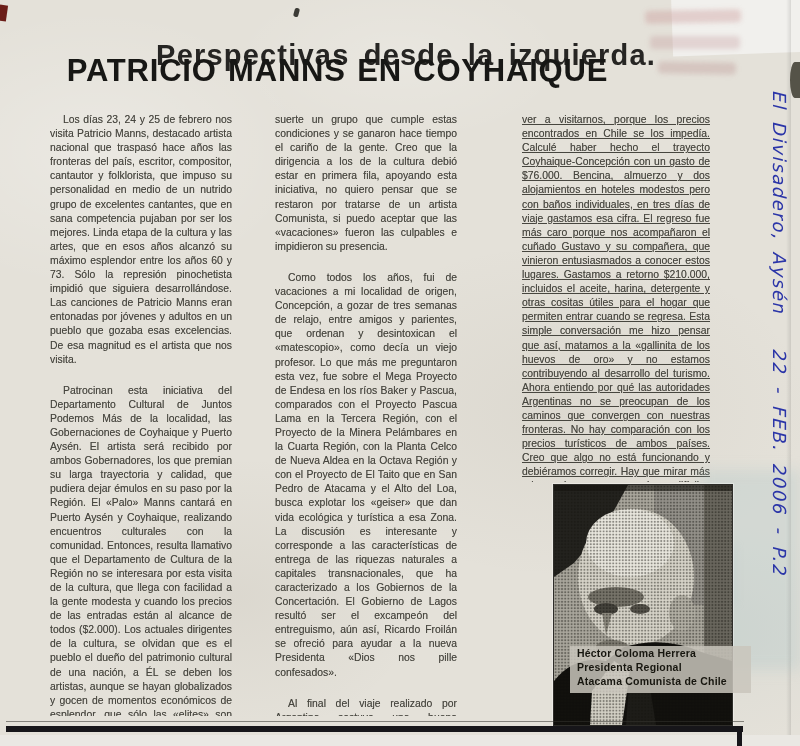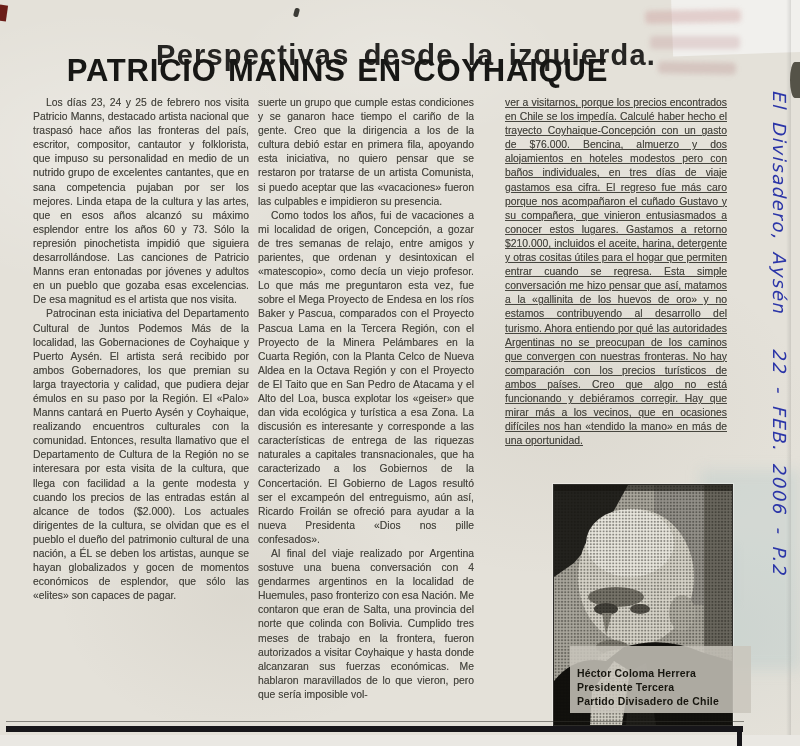--- a/index.html
+++ b/index.html
@@ -48,35 +48,35 @@
     text-align:center;font-weight:bold;font-size:31px;line-height:1.05;
     letter-spacing:.8px;word-spacing:2px;color:#171715;
   }
 
   .col{
     position:absolute;top:96px;width:216px;
     font-size:10.4px;line-height:14.1px;text-align:justify;
     color:#47463f;overflow:hidden;
     text-shadow:0 0 .4px rgba(71,70,63,.55);
   }
-  .col p{margin:0;}
+  .col p{margin:17px;}
   .col p.ind{text-indent:13px;}
   .c1{left:33px;height:620px;}
   .c2{left:258px;height:620px;}
   .c3{left:505px;width:222px;height:386px;text-decoration:underline;}
 
   .photo{
     position:absolute;left:553px;top:484px;width:178px;height:240px;margin:0;
     border:1px solid #2e2d29;background:#9a978d;box-shadow:0 0 0 1px rgba(255,255,255,.35);
   }
   .photo svg{display:block;}
   .caption{
     position:absolute;left:570px;top:646px;width:168px;
     background:rgba(201,198,188,.85);
-    padding:20px 6px 5px 7px;
+    padding:0 6px 5px 7px;
     font-weight:bold;font-size:10.5px;line-height:14px;color:#17160f;
     letter-spacing:.2px;
   }
   .caption div{white-space:nowrap;}
 
   .blue-tint{position:absolute;left:700px;top:470px;width:100px;height:200px;
     background:rgba(160,192,196,.25);filter:blur(7px);}
   .blue-tint2{position:absolute;left:600px;top:545px;width:135px;height:60px;
     background:rgba(172,202,206,.22);filter:blur(5px);}
 
@@ -154,22 +154,22 @@
       <path d="M0,240 L0,196 Q20,170 52,176 L70,162 Q110,150 150,168 L178,176 L178,240 Z" fill="#100f0c"></path>
       <polygon points="38,206 60,176 76,186 68,240 36,240" fill="#d3d0c5"></polygon>
       <polygon points="76,186 92,178 102,240 72,240" fill="#1d1c18"></polygon>
       <rect width="178" height="6" fill="#15140f" opacity="0.6"></rect>
       <rect width="178" height="240" fill="url(#ht)" opacity="0.45"></rect>
     </svg>
   </figure>
 
   <div class="caption">
     <div>Héctor Coloma Herrera</div>
-    <div>Presidente Tercera</div>
-    <div>Partido Divisadero de Chile</div>
+    <div>Presidenta Regional</div>
+    <div>Atacama Comunista de Chile</div>
   </div>
 
   <div class="rule-thin"></div>
   <div class="rule-thick"></div>
   <div class="rule-tick"></div>
 
   <div class="annotation">El Divisadero, Aysén   22 - FEB. 2006 - P.2</div>
 
 </div>
 

